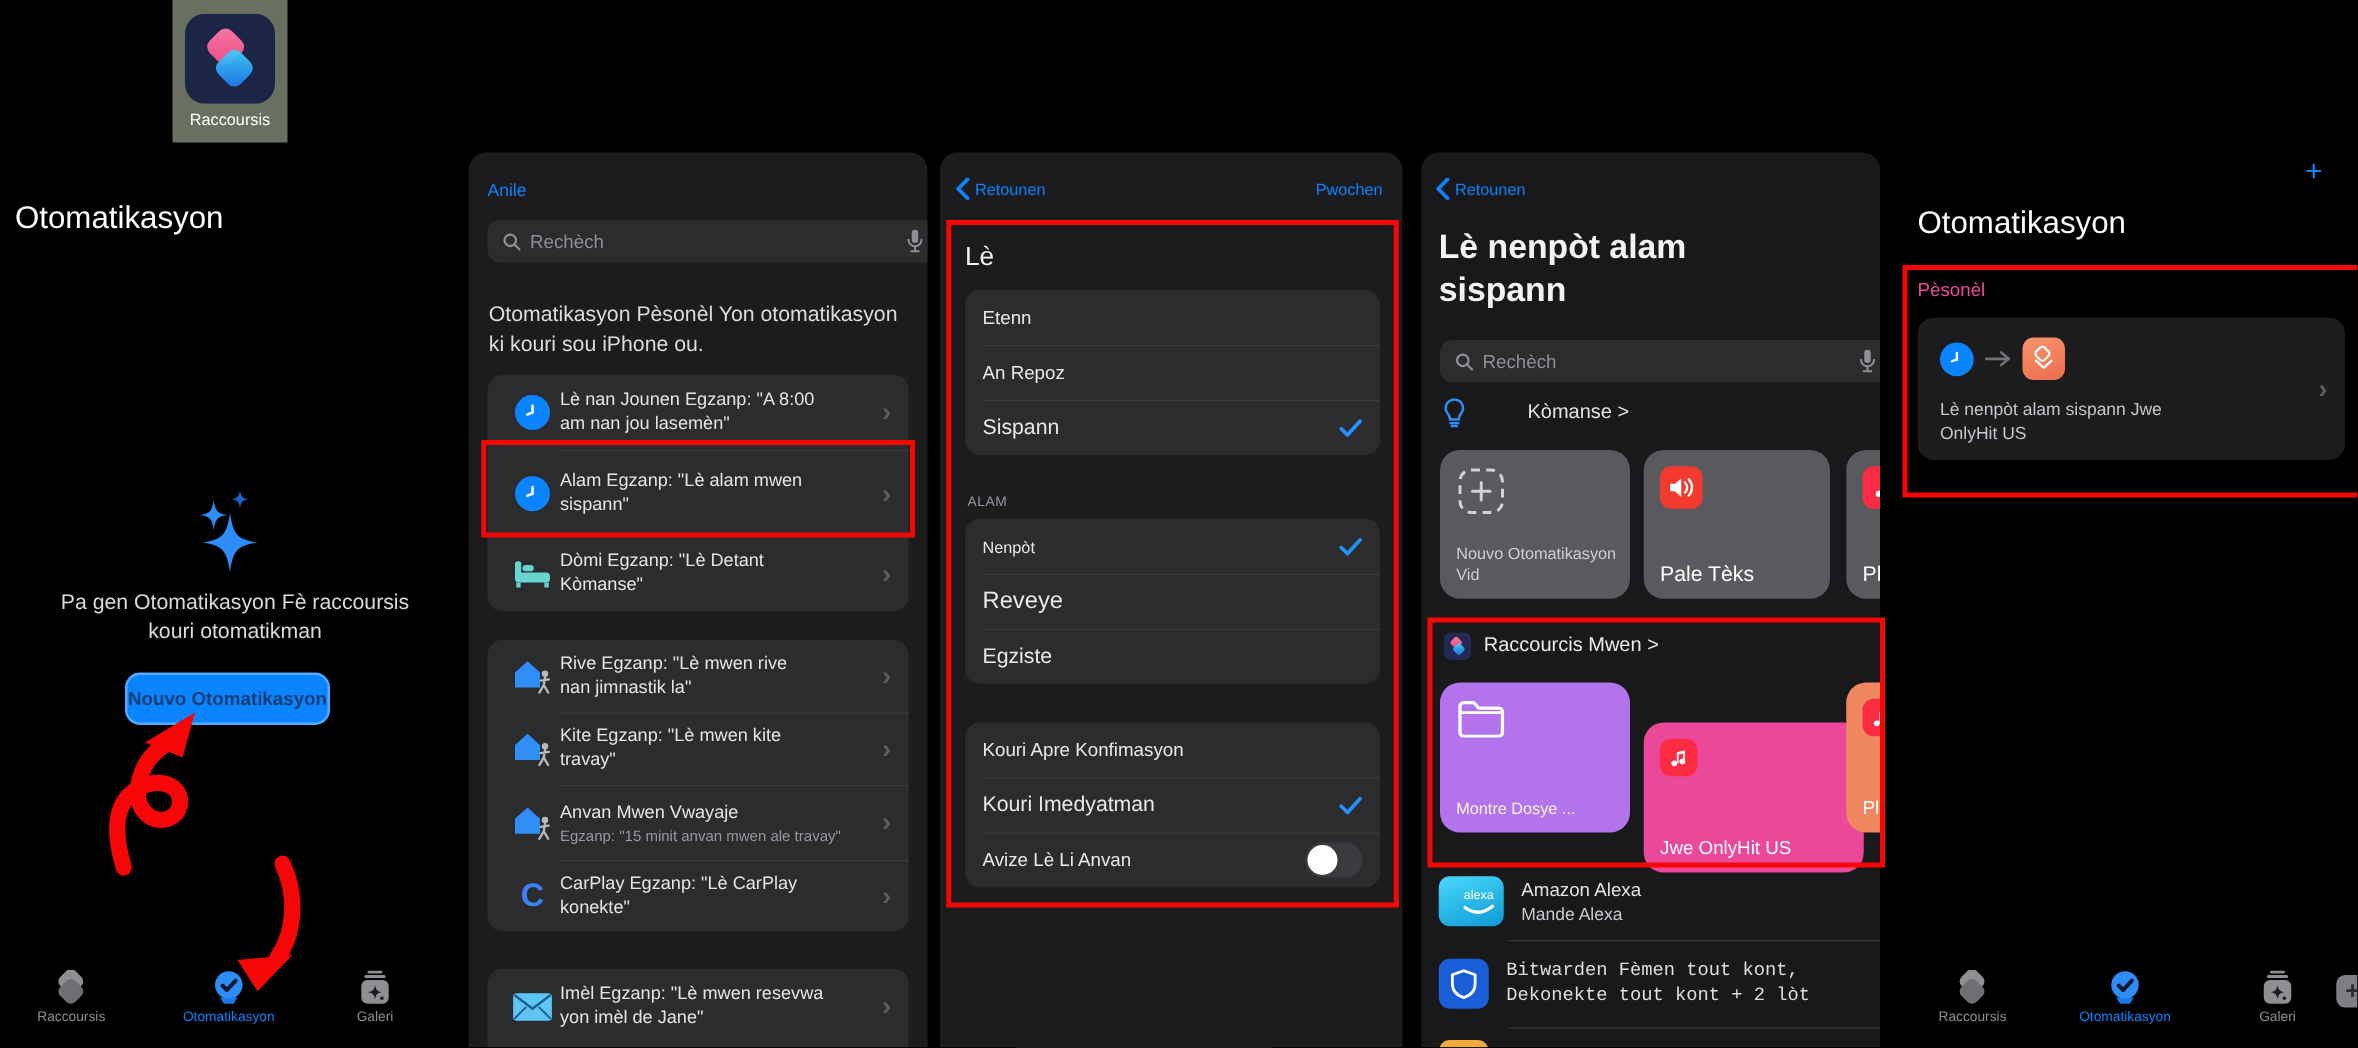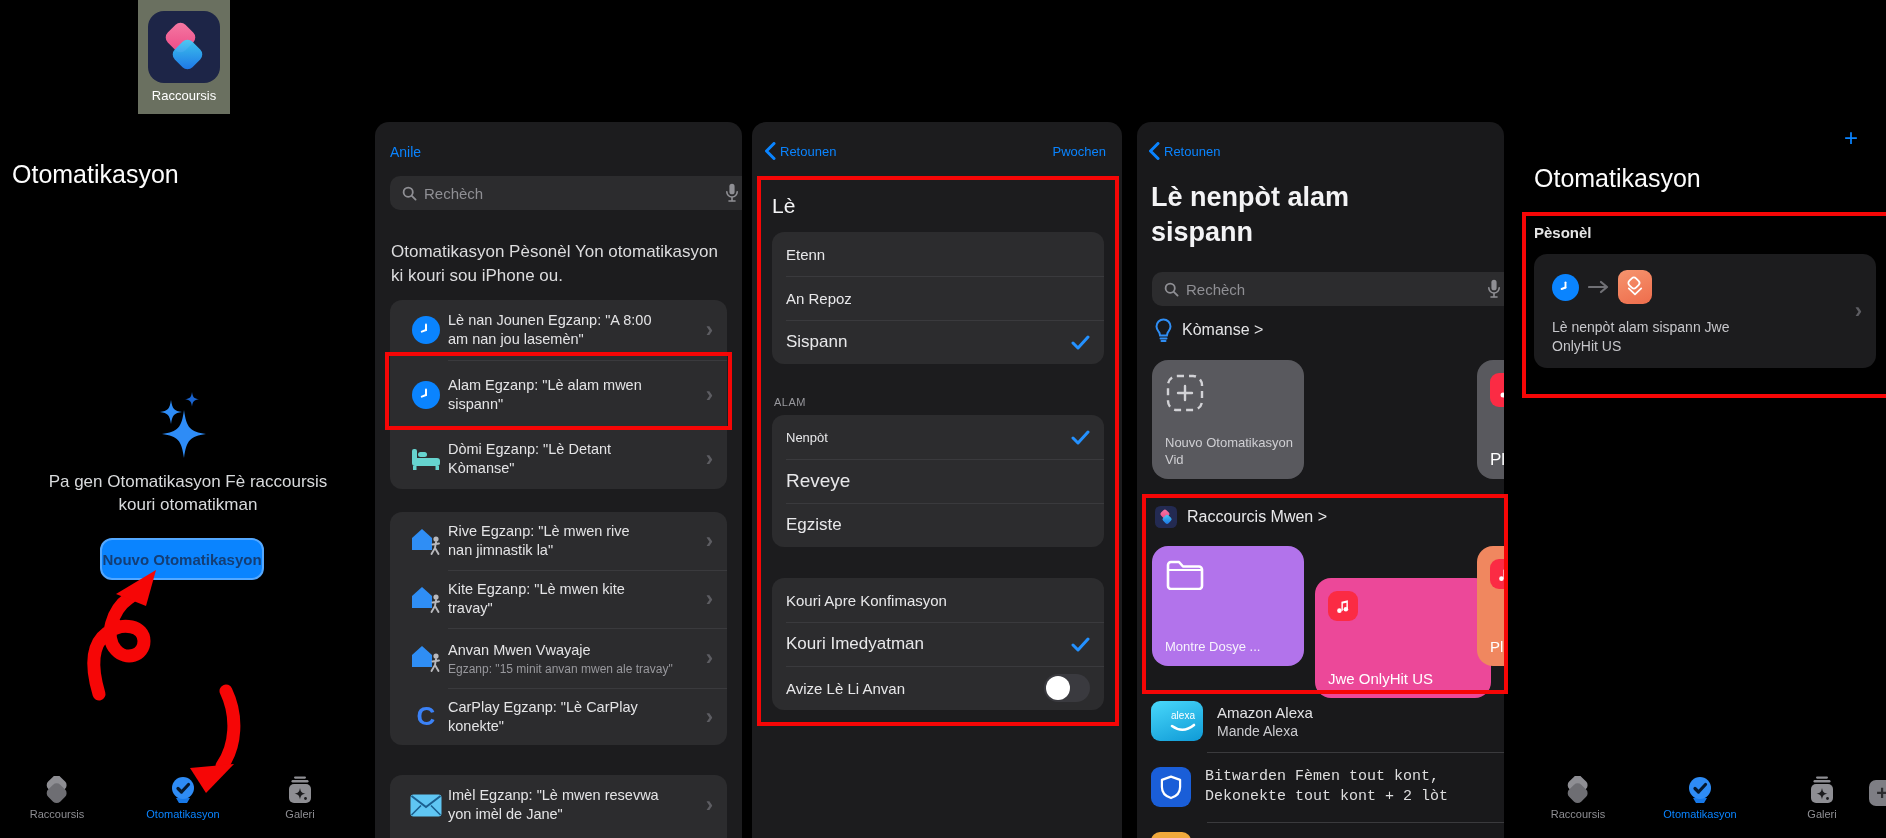--- a/index.html
+++ b/index.html
@@ -307,30 +307,39 @@
         <line x1="4" y1="18" x2="10" y2="18" stroke="#8f8f94" stroke-width="1.6" stroke-linecap="round"></line>
       </svg>
     </div>
 
     <div class="abs" style="left:18px;top:196px;display:flex;align-items:center;gap:10px;">
       <svg width="17" height="24" viewBox="0 0 17 24">
         <path d="M8.5 1.5 a7 7 0 0 1 7 7 c0 3 -2 4.5 -3 6.5 l-0.6 2.6 h-6.8 l-0.6 -2.6 c-1 -2 -3 -3.5 -3 -6.5 a7 7 0 0 1 7 -7 Z" stroke="#2f8ef5" stroke-width="2" fill="none"></path>
         <line x1="5.5" y1="20.5" x2="11.5" y2="20.5" stroke="#2f8ef5" stroke-width="2" stroke-linecap="round"></line>
         <line x1="6.5" y1="23" x2="10.5" y2="23" stroke="#2f8ef5" stroke-width="2" stroke-linecap="round"></line>
       </svg>
-      <span style="font-size:16px;color:#e3e3e5;">Kòmanse &gt;</span>
+      <span style="font-size:16px;color:#e3e3e5;margin-left:40px;">Kòmanse &gt;</span>
     </div>
 
     <div class="tile" style="left:15px;top:238px;width:152px;height:119px;background:#59595e;">
       <svg width="40" height="40" viewBox="0 0 40 40">
         <rect x="3" y="3" width="34" height="34" rx="9" stroke="#d2d2d6" stroke-width="2.4" stroke-dasharray="7 5" fill="none"></rect>
         <line x1="20" y1="13" x2="20" y2="27" stroke="#d2d2d6" stroke-width="2.4" stroke-linecap="round"></line>
         <line x1="13" y1="20" x2="27" y2="20" stroke="#d2d2d6" stroke-width="2.4" stroke-linecap="round"></line>
       </svg>
       <span class="tlabel" style="font-size:13px;color:#cfcfd3;">Nouvo Otomatikasyon Vid</span>
+    </div>
+    <div class="tile" style="left:178px;top:238px;width:149px;height:119px;background:#59595e;">
+      <span class="iconsq" style="width:34px;height:34px;background:#f23a2e;">
+        <svg width="24" height="24" viewBox="0 0 24 24">
+          <polygon points="3,9 7,9 12,4.5 12,19.5 7,15 3,15" fill="#fff"></polygon>
+          <path d="M15 8 a5.5 5.5 0 0 1 0 8 M18 5.5 a9.5 9.5 0 0 1 0 13" stroke="#fff" stroke-width="1.9" fill="none" stroke-linecap="round"></path>
+        </svg>
+      </span>
+      <span class="tlabel" style="font-size:17px;color:#fff;">Pale Tèks</span>
     </div>
     <div class="tile" style="left:340px;top:238px;width:152px;height:119px;background:#59595e;">
       <span class="iconsq" style="width:34px;height:34px;background:#fb2b44;">
         <svg width="22" height="22" viewBox="0 0 28 28">
           <circle cx="9" cy="20.5" r="3.2" fill="#fff"></circle>
             <circle cx="18" cy="18.5" r="3.2" fill="#fff"></circle>
           <path d="M11.8 20.5 V8 L20.8 6 V18.5 H18.8 V9.5 L13.8 10.6 V20.5 Z" fill="#fff"></path>
         </svg>
       </span>
       <span class="tlabel" style="font-size:17px;color:#fff;">Pl</span>
@@ -396,21 +405,21 @@
     </div>
     <div class="row" style="left:0;top:700px;width:367px;height:60px;position:absolute;">
       <div class="sep" style="left:70px;"></div>
       <span class="iconsq" style="width:40px;height:40px;margin-right:14px;background:#f0a93c;"></span>
 
     </div>
   </div>
 
   <div class="abs blue" style="left:1844px;top:124px;font-size:24px;font-weight:400;">+</div>
   <div class="abs" style="left:1534px;top:164px;font-size:25px;color:#fdfdfd;">Otomatikasyon</div>
-  <div class="abs" style="left:1534px;top:224px;font-size:15px;color:#e5e5e5;font-weight:bold;">Pèsonèl</div>
+  <div class="abs" style="left:1534px;top:224px;font-size:15px;color:#ec4899;">Pèsonèl</div>
 
   <div class="abs" style="left:1534px;top:254px;width:342px;height:114px;background:#1c1c1e;border-radius:13px;">
     <span class="clockc abs" style="left:18px;top:20px;width:27px;height:27px;">
       <svg width="15" height="15" viewBox="0 0 16 16">
           <line x1="8" y1="8" x2="8" y2="2.5" stroke="#fff" stroke-width="2" stroke-linecap="round"></line>
           <line x1="8" y1="8" x2="3.8" y2="9.6" stroke="#fff" stroke-width="2" stroke-linecap="round"></line>
         </svg>
     </span>
     <svg class="abs" style="left:54px;top:26px;" width="22" height="14" viewBox="0 0 22 14">
       <path d="M1 7 H18 M13 2 L19 7 L13 12" stroke="#707075" stroke-width="2.2" fill="none" stroke-linecap="round" stroke-linejoin="round"></path>

